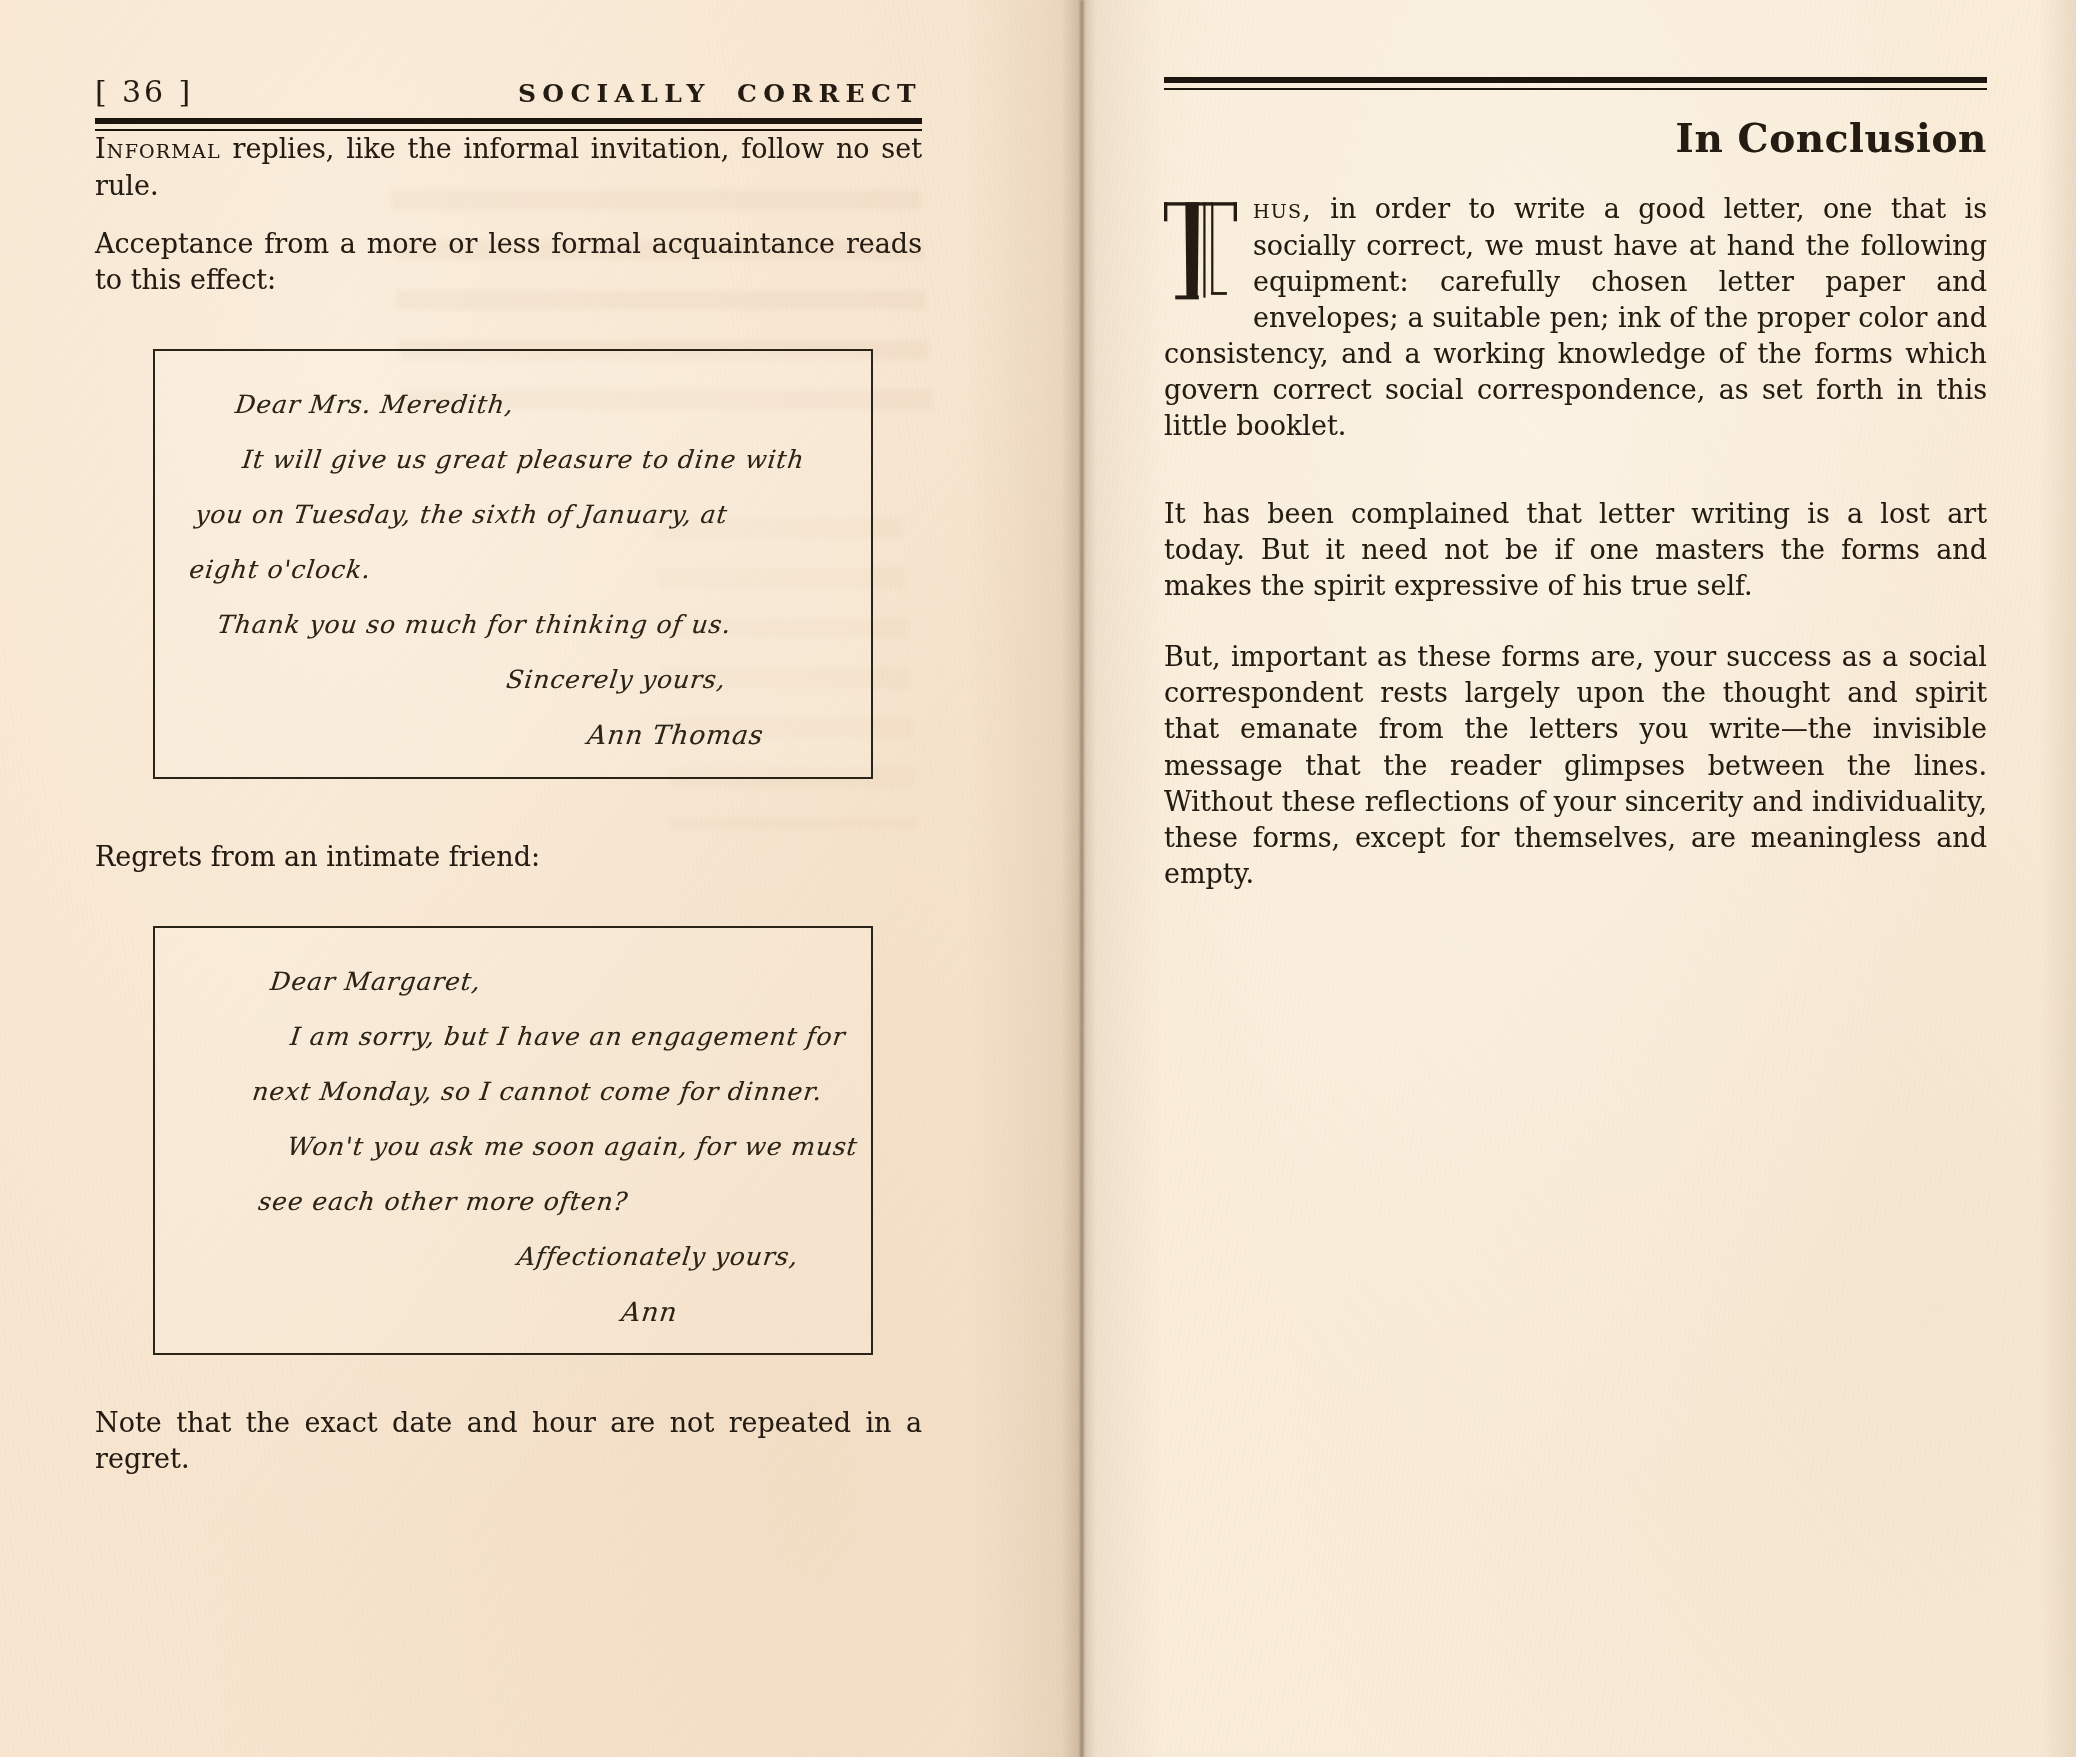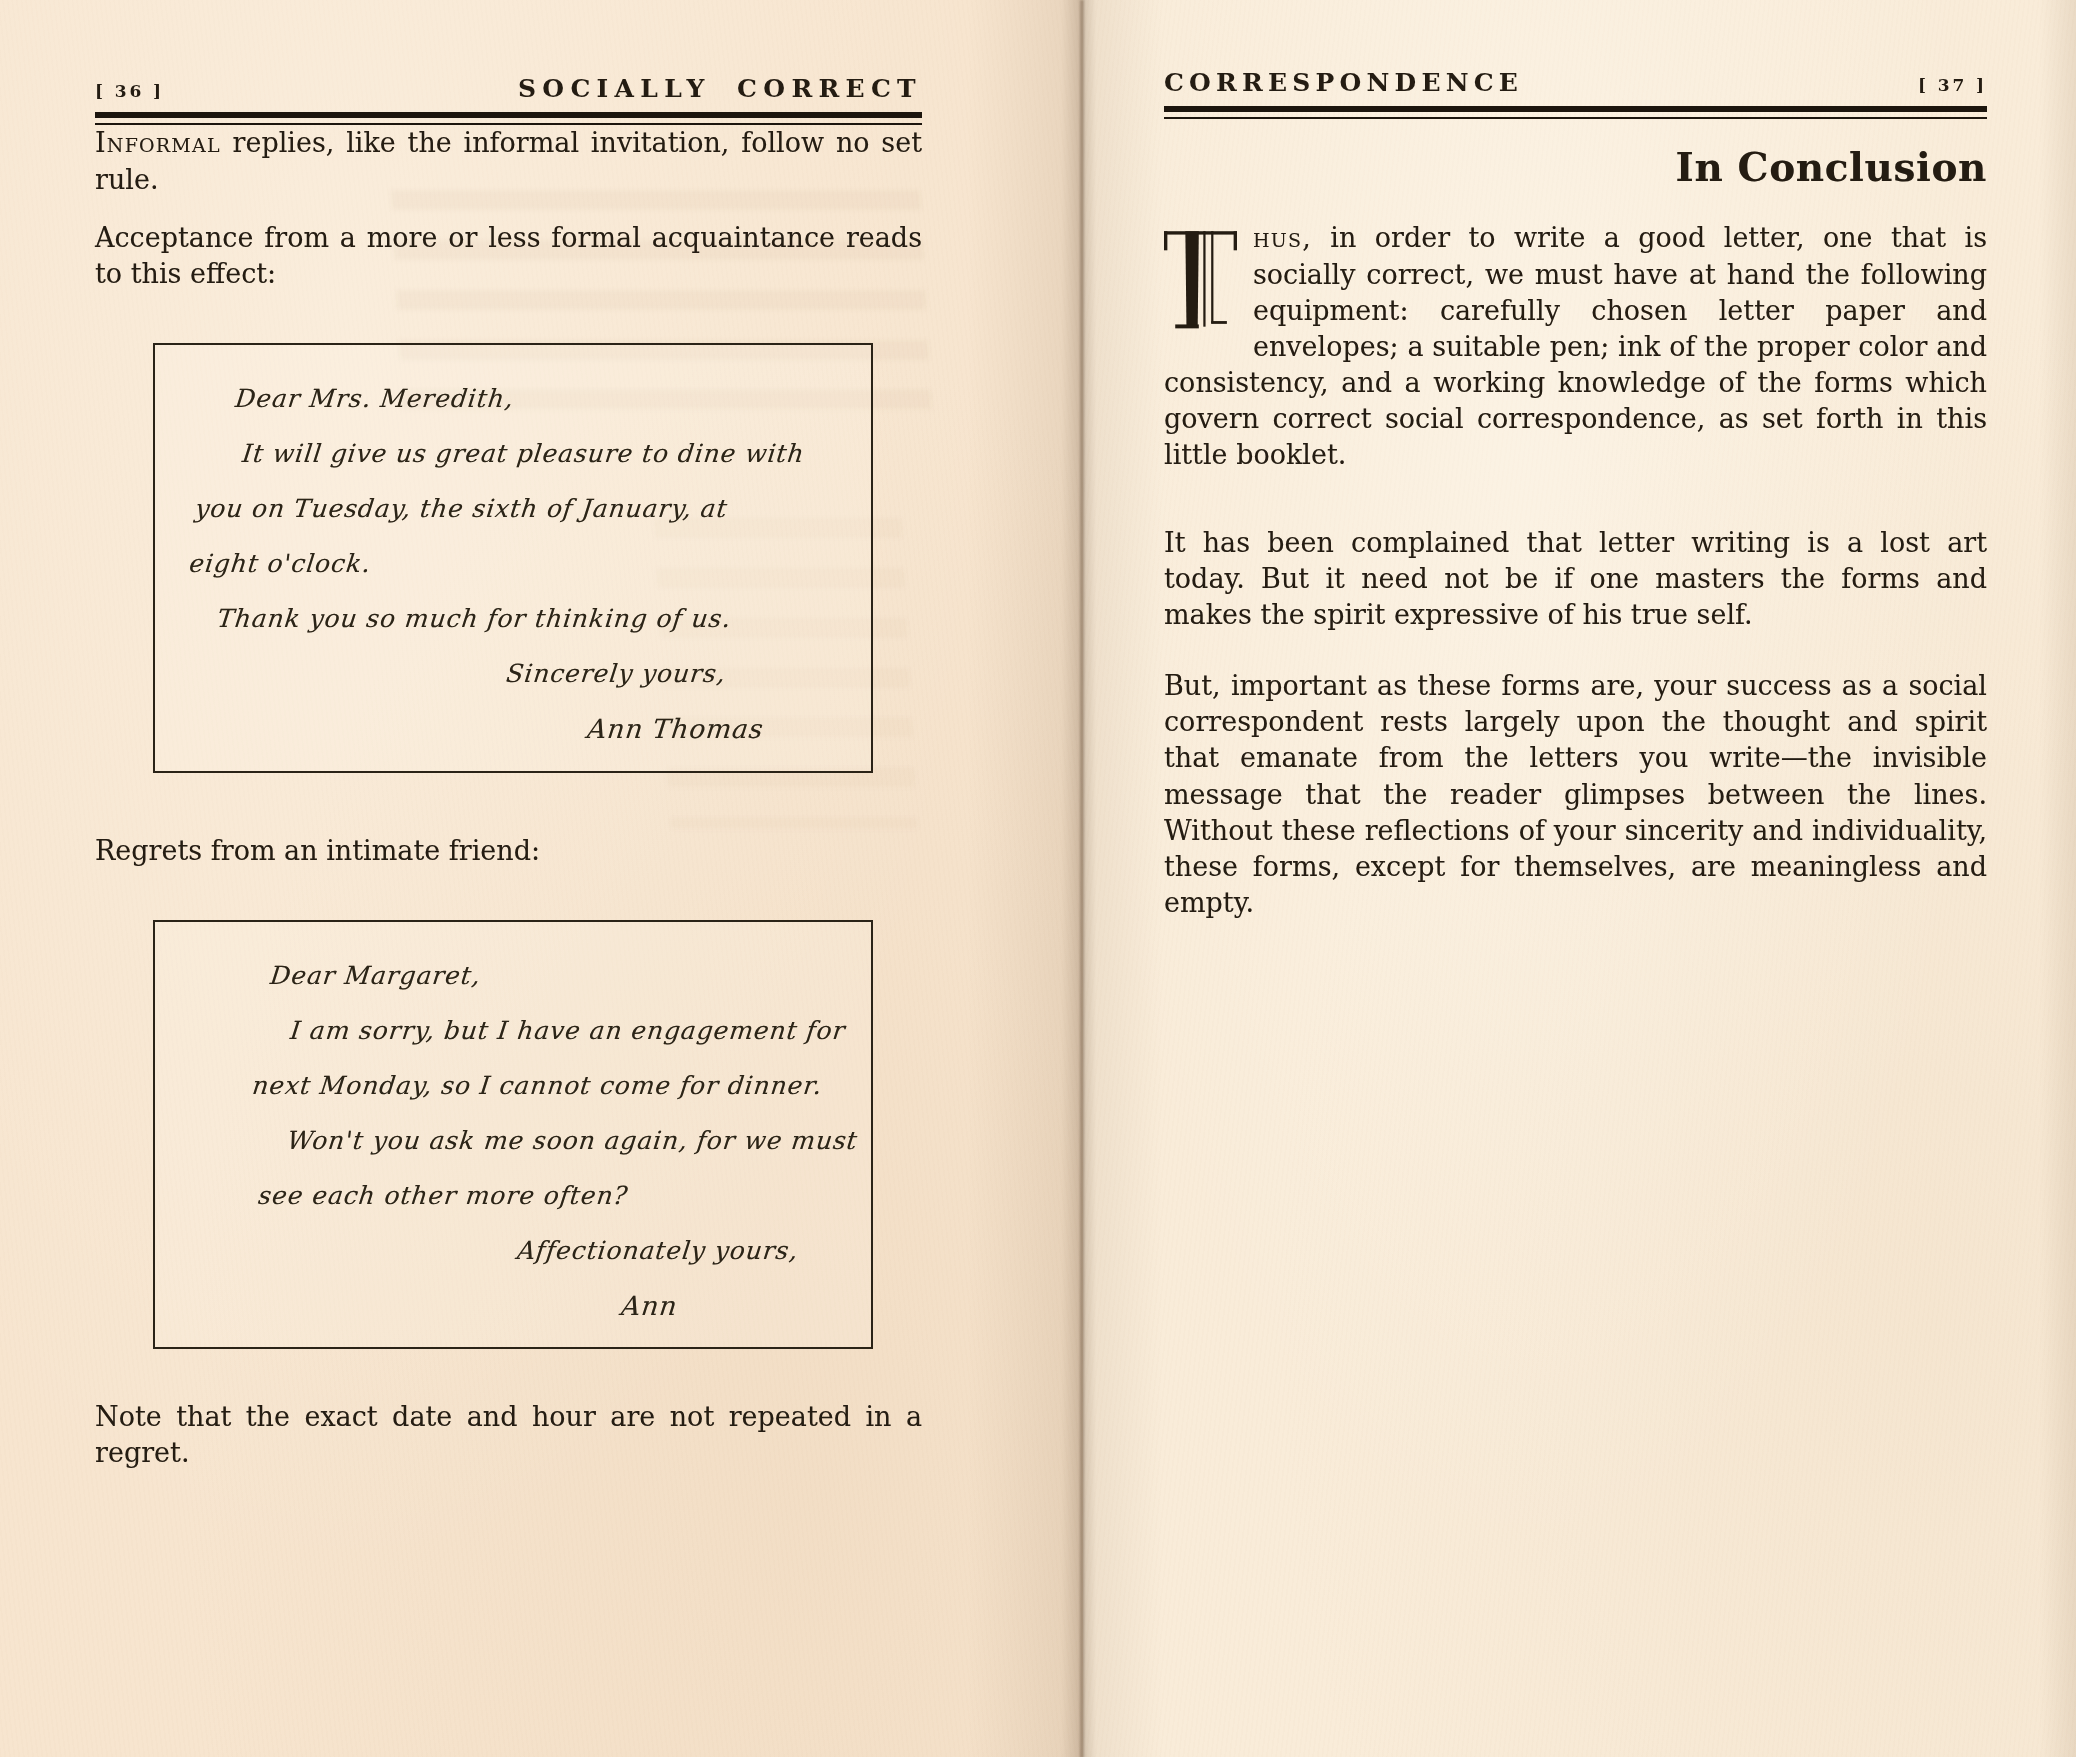--- a/index.html
+++ b/index.html
@@ -29,21 +29,21 @@
       radial-gradient(ellipse at 85% 75%, rgba(216,182,142,.12), transparent 55%),
       repeating-linear-gradient(97deg, rgba(181,142,101,.022) 0 1.7px, transparent 1.7px 4.6px);
   }
   .page-inner{position:relative;z-index:2;}
   .left  .page-inner{padding:74px 161px 0 95px;}
   .right .page-inner{padding:68px 90px 0 81px;}
 
   
   .runhead{display:flex;justify-content:space-between;align-items:baseline;}
   .pagenum{
-    font-size:17px;font-weight:700;letter-spacing:2.9px;white-space:nowrap;
+    font-size:30px;font-weight:400;letter-spacing:2.9px;white-space:nowrap;
   }
   .rh-title{
     font-size:25px;font-weight:700;letter-spacing:6.3px;word-spacing:11.5px;white-space:nowrap;text-align:right;
   }
   .double-rule{
     margin-top:9.2px;height:5.2px;
     border-top:6.3px solid #1c150d;
     border-bottom:2.3px solid #1c150d;
   }
 
@@ -189,24 +189,20 @@
 
       <p class="body" style="margin-top:50px;">Note that the exact date and hour are not repeated in a regret.</p>
 
     </div>
   </section>
 
   <section class="page right">
 
     <div class="page-inner">
 
-      <header class="runhead">
-        <span class="rh-title" style="letter-spacing:5.2px;">CORRESPONDENCE</span>
-        <span class="pagenum">[ 37 ]</span>
-      </header>
       <div class="double-rule"></div>
 
       <h2 class="sec-title">In Conclusion</h2>
 
       <p class="body"><span class="dropcap">
             <svg viewBox="0 0 130 200" xmlns="http://www.w3.org/2000/svg" aria-hidden="true">
               <g fill="#241c12">
                 <rect x="0" y="6" width="130" height="6"></rect>
                 <rect x="0" y="6" width="6" height="34"></rect>
                 <rect x="124" y="6" width="6" height="34"></rect>

